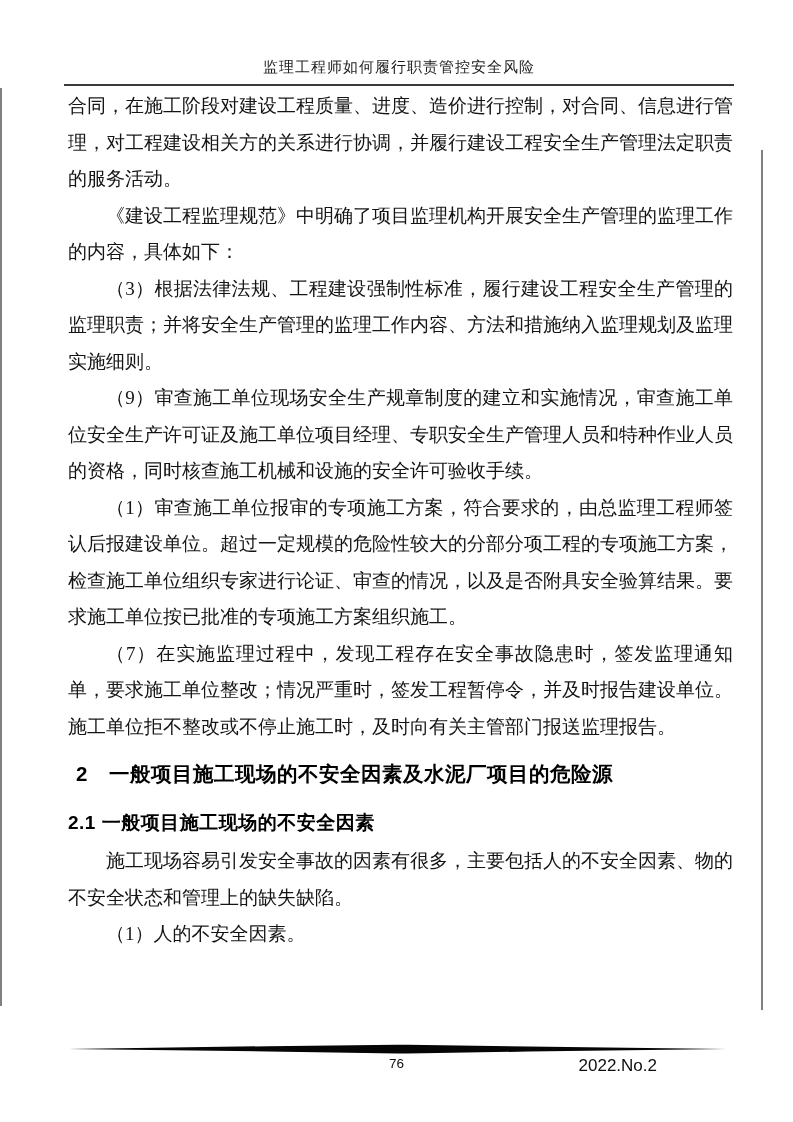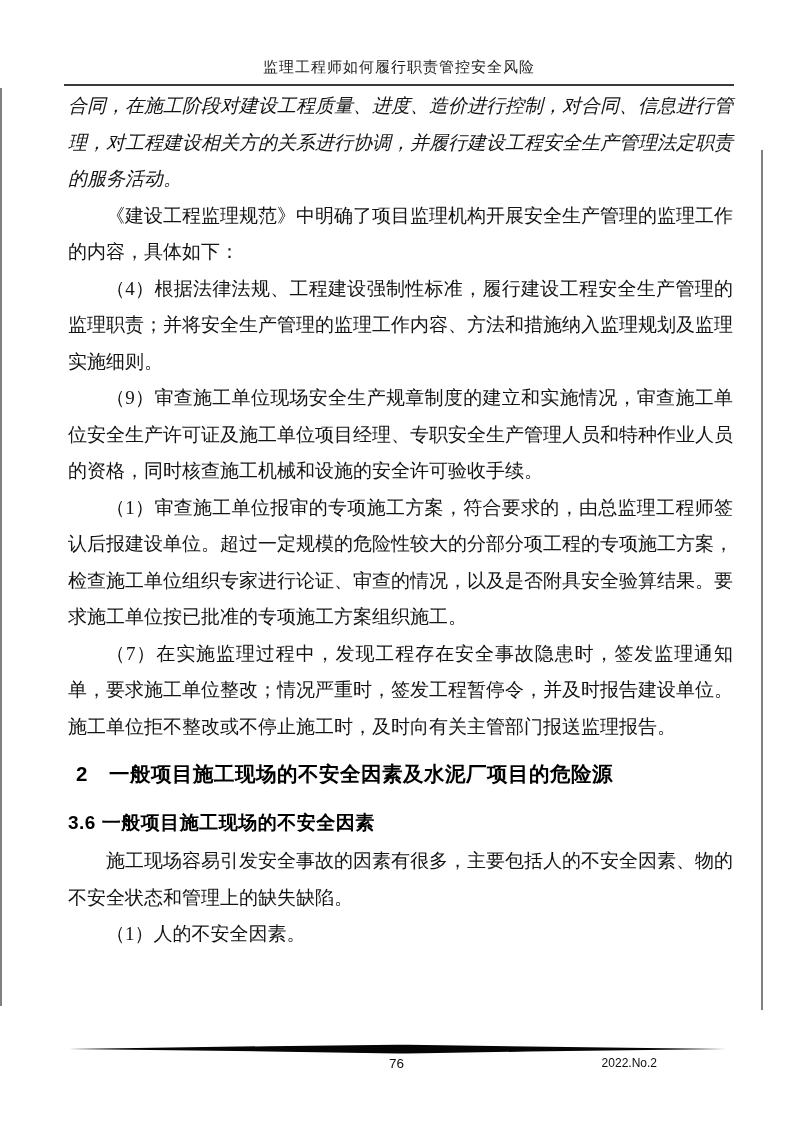--- a/index.html
+++ b/index.html
@@ -55,21 +55,20 @@
     line-height: 36.5px;
     text-align: justify;
     color: #141414;
   }
   p.para {
     margin: 0;
     text-indent: 2em;
   }
   p.para.no-indent {
     text-indent: 0;
-    font-style: italic;
   }
   h2.section-heading {
     margin: 8px;
     font-family: "Liberation Sans", "DejaVu Sans", sans-serif;
     font-weight: 700;
     font-size: 20.5px;
     line-height: 42px;
     color: #000;
     text-align: left;
     letter-spacing: 0.5px;
@@ -95,46 +94,46 @@
     width: 793px;
     text-align: center;
     font-family: "Liberation Sans", "DejaVu Sans", sans-serif;
     font-size: 13.5px;
     color: #0d0d0d;
   }
   .issue-label {
     position: absolute;
     top: 1056px; right: 106px;
     font-family: "Liberation Sans", "DejaVu Sans", sans-serif;
-    font-size: 12px;
+    font-size: 17px;
     color: #0d0d0d;
   }
 </style>
 </head>
 <body>
 
 <div class="page">
 
   <div class="scan-edge-left"></div>
   <div class="scan-edge-right"></div>
 
   <div class="header-title">监理工程师如何履行职责管控安全风险</div>
   <div class="header-rule"></div>
 
   <div class="body-block">
     <p class="para no-indent">合同，在施工阶段对建设工程质量、进度、造价进行控制，对合同、信息进行管理，对工程建设相关方的关系进行协调，并履行建设工程安全生产管理法定职责的服务活动。</p>
     <p class="para">《建设工程监理规范》中明确了项目监理机构开展安全生产管理的监理工作的内容，具体如下：</p>
-    <p class="para">（4）根据法律法规、工程建设强制性标准，履行建设工程安全生产管理的监理职责；并将安全生产管理的监理工作内容、方法和措施纳入监理规划及监理实施细则。</p>
+    <p class="para">（3）根据法律法规、工程建设强制性标准，履行建设工程安全生产管理的监理职责；并将安全生产管理的监理工作内容、方法和措施纳入监理规划及监理实施细则。</p>
     <p class="para">（9）审查施工单位现场安全生产规章制度的建立和实施情况，审查施工单位安全生产许可证及施工单位项目经理、专职安全生产管理人员和特种作业人员的资格，同时核查施工机械和设施的安全许可验收手续。</p>
     <p class="para">（1）审查施工单位报审的专项施工方案，符合要求的，由总监理工程师签认后报建设单位。超过一定规模的危险性较大的分部分项工程的专项施工方案，检查施工单位组织专家进行论证、审查的情况，以及是否附具安全验算结果。要求施工单位按已批准的专项施工方案组织施工。</p>
     <p class="para">（7）在实施监理过程中，发现工程存在安全事故隐患时，签发监理通知单，要求施工单位整改；情况严重时，签发工程暂停令，并及时报告建设单位。施工单位拒不整改或不停止施工时，及时向有关主管部门报送监理报告。</p>
 
     <h2 class="section-heading">2　一般项目施工现场的不安全因素及水泥厂项目的危险源</h2>
 
-    <h3 class="subsection-heading">3.6 一般项目施工现场的不安全因素</h3>
+    <h3 class="subsection-heading">2.1 一般项目施工现场的不安全因素</h3>
 
     <p class="para">施工现场容易引发安全事故的因素有很多，主要包括人的不安全因素、物的不安全状态和管理上的缺失缺陷。</p>
     <p class="para">（1）人的不安全因素。</p>
   </div>
 
   <svg class="footer-rule" viewBox="0 0 658 11" preserveAspectRatio="none" xmlns="http://www.w3.org/2000/svg">
     <polygon points="0,5 200,2.2 329,0.8 340,0.8 460,2.4 658,5 460,7.6 340,9.4 329,9.4 200,7.4" fill="#050505"></polygon>
   </svg>
 
   <div class="page-number">76</div>

